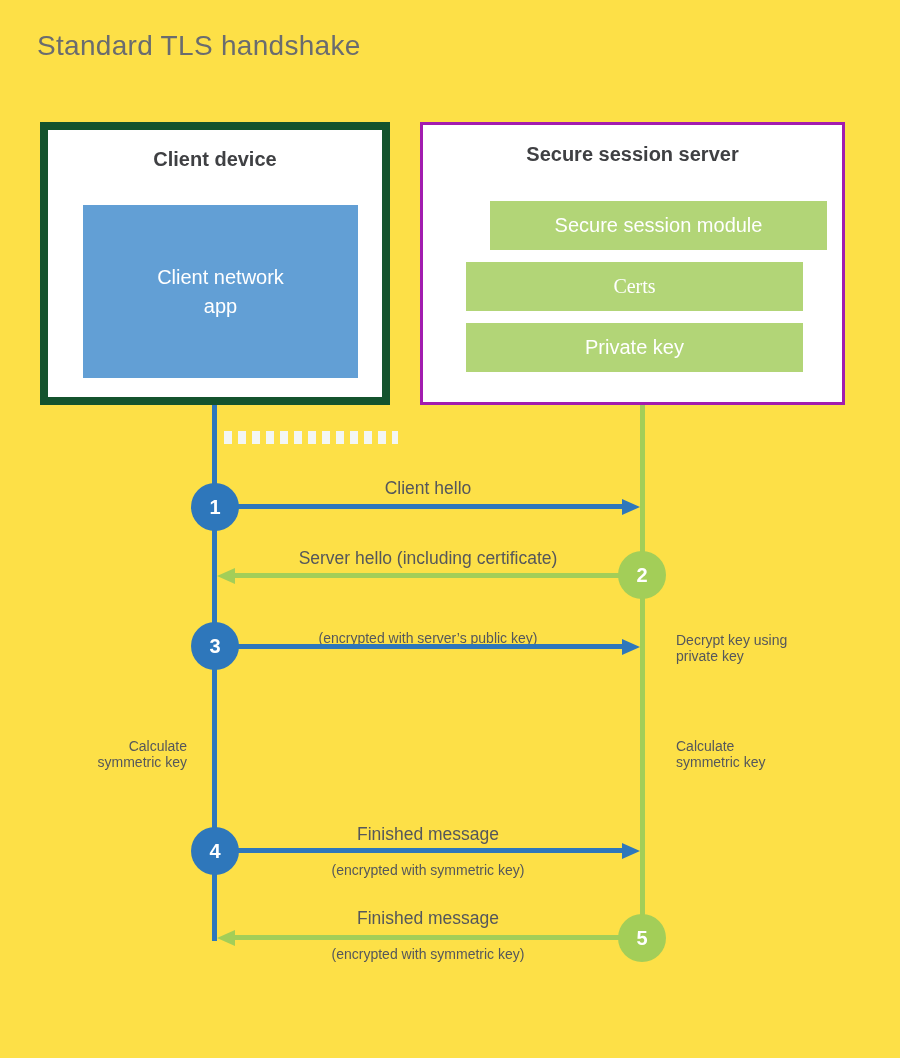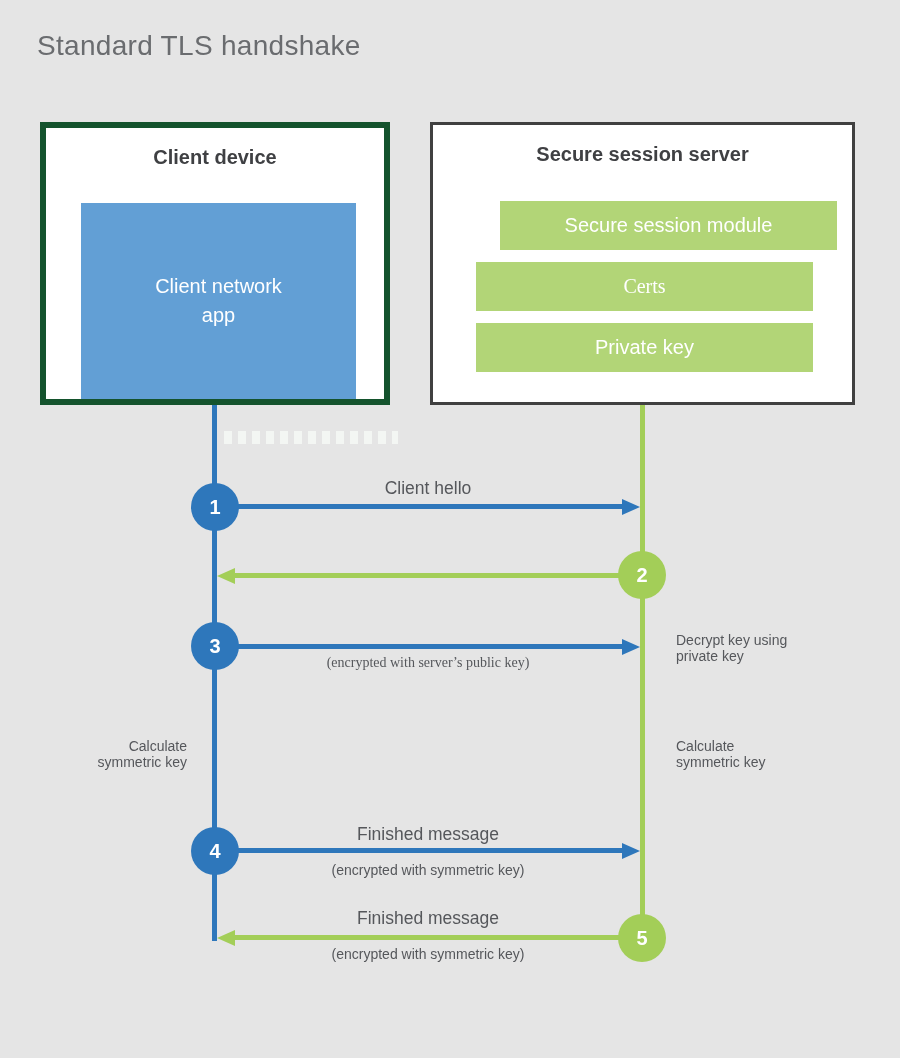--- a/index.html
+++ b/index.html
@@ -1,51 +1,51 @@
 <!DOCTYPE html>
 <html><head>
 <meta charset="utf-8">
 <style>
   html, body { margin: 0; padding: 0; background: #ffffff; }
   .stage {
     position: relative;
     width: 900px;
     height: 1058px;
-    background: #e5e5e5;
+    background: #fde047;
     font-family: "Liberation Sans", "DejaVu Sans", sans-serif;
     overflow: hidden;
   }
   .abs { position: absolute; }
 
   .page-title {
     left: 37px; top: 30px;
     font-size: 28px;
     font-weight: 300;
     color: #6a6c6f;
     letter-spacing: 0.3px;
   }
 
   
   .actor-box {
     top: 122px;
     height: 283px;
     background: #ffffff;
     box-sizing: border-box;
   }
-  .client-box { left: 40px; width: 350px; border: 6px solid #14532d; }
-  .server-box { left: 430px; width: 425px; border: 3px solid #404040; padding-left: 12px; }
+  .client-box { left: 40px; width: 350px; border: 8px solid #14532d; }
+  .server-box { left: 420px; width: 425px; border: 3px solid #a21caf; padding-left: 12px; }
   .box-title {
     left: 0; top: 18px; width: 100%;
     text-align: center;
     font-size: 20px;
     font-weight: 700;
     color: #3f4043;
   }
   .client-app {
-    left: 35px; top: 75px; width: 275px; height: 196px;
+    left: 35px; top: 75px; width: 275px; height: 173px;
     background: #629fd5;
     color: #ffffff;
     font-size: 20px;
     line-height: 1.45;
     display: flex; align-items: center; justify-content: center;
     text-align: center;
     white-space: pre-line;
   }
   .server-bar {
     left: 43px; width: 337px; height: 49px;
@@ -139,25 +139,26 @@
   <div class="abs lifeline blue"></div>
   <div class="abs lifeline green"></div>
 
   <div class="abs ghost-dashes"></div>
 
   <div class="abs msg-label" style="top:478px;">Client hello</div>
   <div class="abs msg-line blue" style="left:215px; top:504px; width:407px;"></div>
   <div class="abs head-right" style="left:622px; top:499px;"></div>
   <div class="abs step-circle blue" style="left:191px; top:483px;">1</div>
 
+  <div class="abs msg-label" style="top:548px;">Server hello (including certificate)</div>
   <div class="abs msg-line green" style="left:235px; top:573px; width:407px;"></div>
   <div class="abs head-left" style="left:217px; top:568px;"></div>
   <div class="abs step-circle green" style="left:618px; top:551px;">2</div>
 
-  <div class="abs msg-sub" style="top:655px;font-family:Liberation Serif, serif;">(encrypted with server’s public key)</div>
+  <div class="abs msg-sub" style="top:630px;">(encrypted with server’s public key)</div>
   <div class="abs msg-line blue" style="left:215px; top:644px; width:407px;"></div>
   <div class="abs head-right" style="left:622px; top:639px;"></div>
   <div class="abs step-circle blue" style="left:191px; top:622px;">3</div>
 
   <div class="abs annotation" style="left:676px; top:632px; text-align:left;">Decrypt key using
 private key</div>
   <div class="abs annotation" style="left:60px; top:738px; width:127px; text-align:right;">Calculate
 symmetric key</div>
   <div class="abs annotation" style="left:676px; top:738px; text-align:left;">Calculate
 symmetric key</div>

